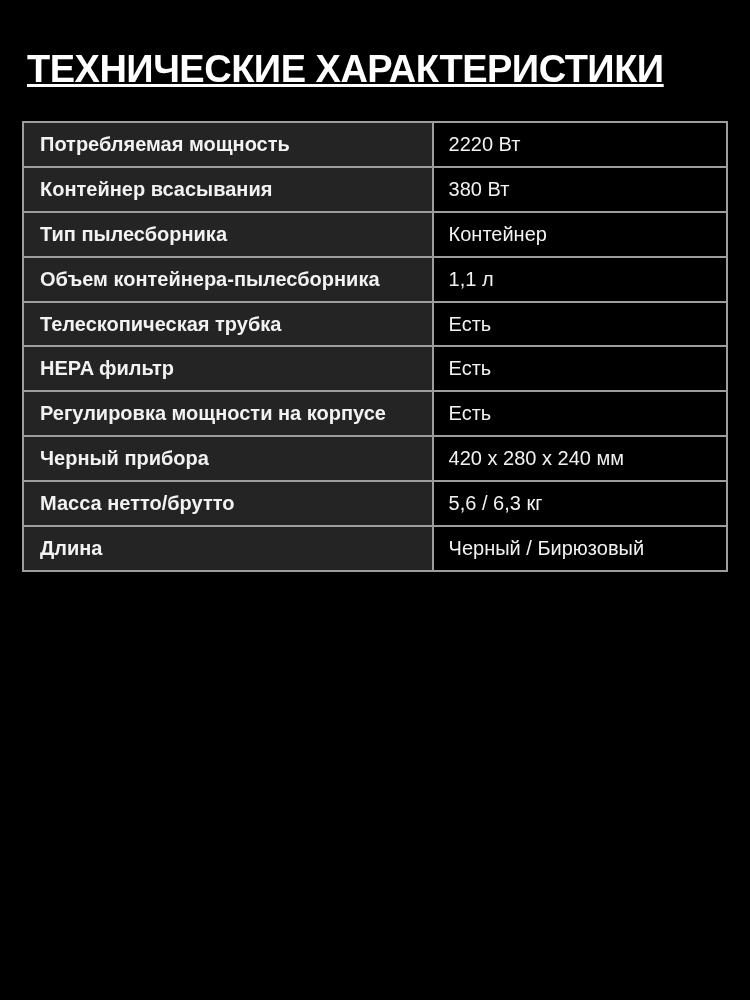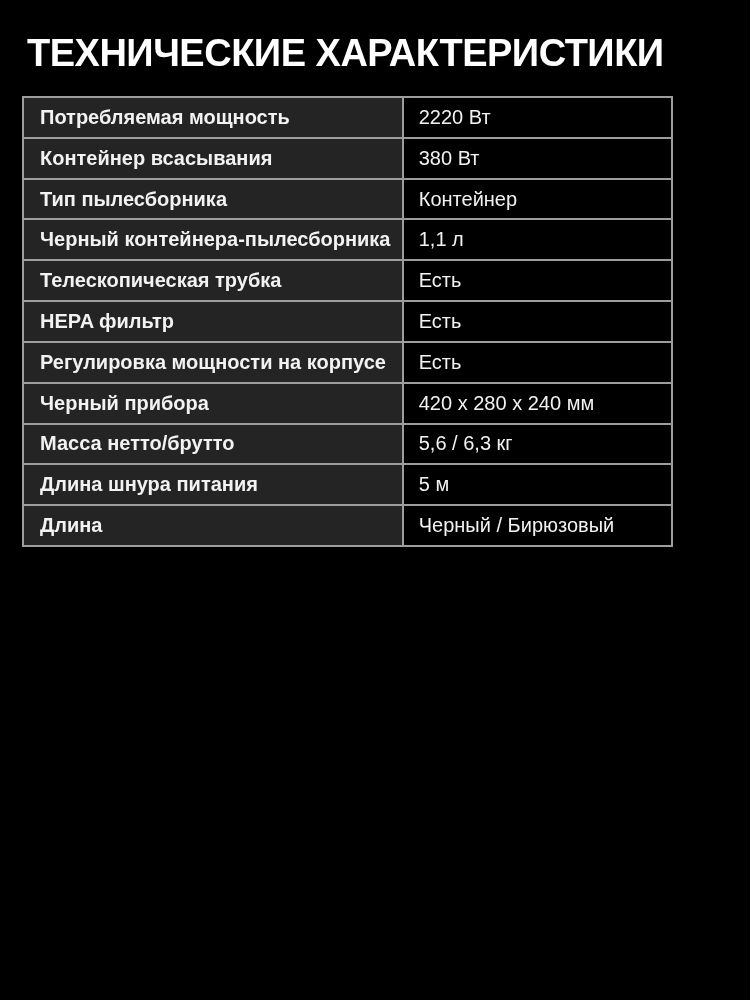--- a/index.html
+++ b/index.html
@@ -11,34 +11,35 @@
     position: relative;
     width: 750px;
     height: 1000px;
     background: #000000;
     overflow: hidden;
     font-family: "Liberation Sans", sans-serif;
   }
   .page-title {
     position: absolute;
     left: 27px;
-    top: 32px;
+    top: 48px;
     margin: 0;
     font-size: 38px;
     line-height: 42px;
     font-weight: 700;
     letter-spacing: -0.5px;
     color: #ffffff;
     white-space: nowrap;
+    text-decoration: underline;
   }
   .spec-table {
     position: absolute;
     left: 22px;
-    top: 96px;
-    width: 651px;
+    top: 121px;
+    width: 706px;
     height: 451px;
     border-collapse: collapse;
     table-layout: fixed;
   }
   .spec-table td {
     border: 2px solid #9d9d9d;
     color: #f2f2f2;
     font-size: 20px;
     vertical-align: middle;
     overflow: hidden;
@@ -70,21 +71,21 @@
         </tr>
         <tr>
           <td class="label-cell">Контейнер всасывания</td>
           <td class="value-cell">380 Вт</td>
         </tr>
         <tr>
           <td class="label-cell">Тип пылесборника</td>
           <td class="value-cell">Контейнер</td>
         </tr>
         <tr>
-          <td class="label-cell">Черный контейнера-пылесборника</td>
+          <td class="label-cell">Объем контейнера-пылесборника</td>
           <td class="value-cell">1,1 л</td>
         </tr>
         <tr>
           <td class="label-cell">Телескопическая трубка</td>
           <td class="value-cell">Есть</td>
         </tr>
         <tr>
           <td class="label-cell">HEPA фильтр</td>
           <td class="value-cell">Есть</td>
         </tr>
@@ -94,22 +95,18 @@
         </tr>
         <tr>
           <td class="label-cell">Черный прибора</td>
           <td class="value-cell">420 x 280 x 240 мм</td>
         </tr>
         <tr>
           <td class="label-cell">Масса нетто/брутто</td>
           <td class="value-cell">5,6 / 6,3 кг</td>
         </tr>
         <tr>
-          <td class="label-cell">Длина шнура питания</td>
-          <td class="value-cell">5 м</td>
-        </tr>
-        <tr>
           <td class="label-cell">Длина</td>
           <td class="value-cell">Черный / Бирюзовый</td>
         </tr>
       </tbody>
   </table>
 </div>
 
 </body></html>

